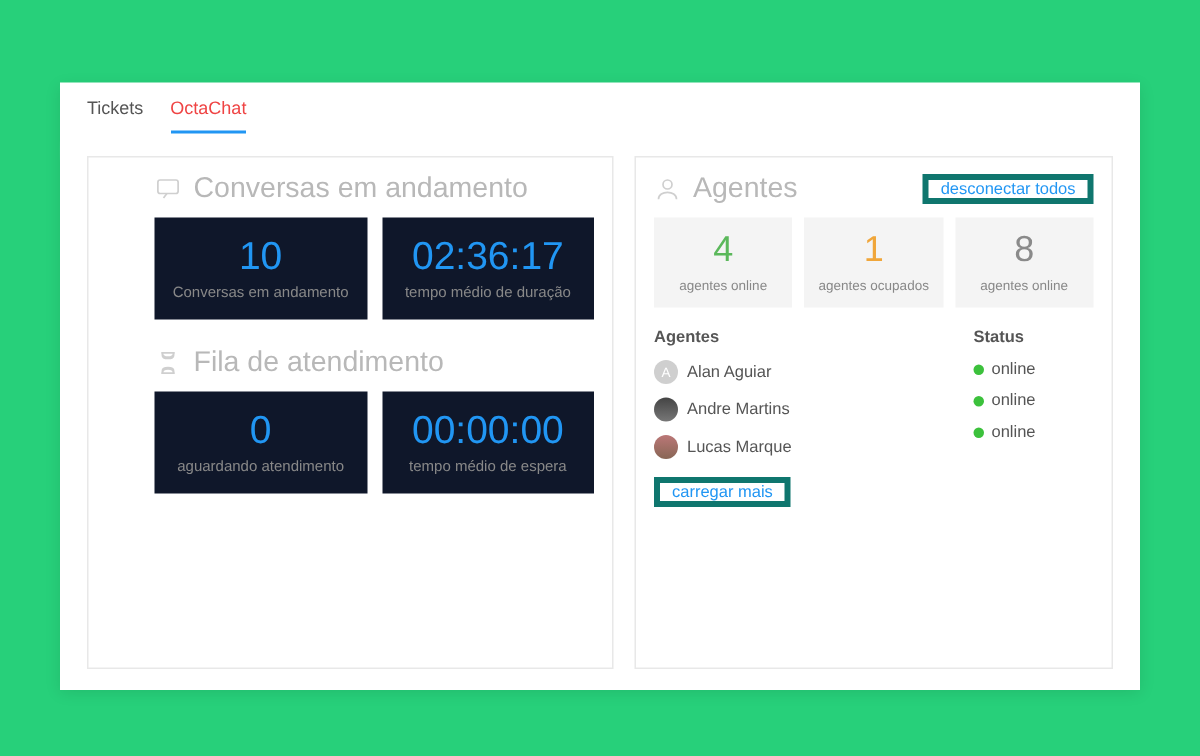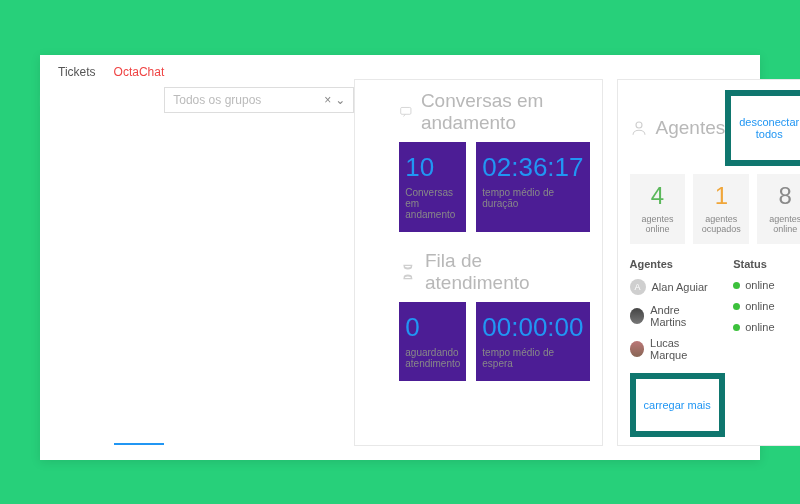--- a/index.html
+++ b/index.html
@@ -15,21 +15,21 @@
       radial-gradient(circle at 80% 70%, rgba(0,0,0,0.04) 0 60px, transparent 61px);
     pointer-events: none;
   }
   .app {
     position: absolute;
     left: 40px; top: 55px;
     width: 720px; height: 405px;
     background: #fff;
     box-shadow: 0 2px 10px rgba(0,0,0,0.1);
     display: flex;
-    flex-direction: row;
+    flex-direction: column;
     padding: 10px 18px 14px;
   }
   .tabs {
     display: flex;
     gap: 18px;
     font-size: 12px;
     color: #555;
     border-bottom: 1px solid transparent;
   }
   .tab { padding-bottom: 8px; cursor: pointer; }
@@ -66,37 +66,38 @@
     align-items: center;
     gap: 8px;
     color: #b8b8b8;
     font-size: 19px;
     font-weight: 400;
     margin-bottom: 8px;
   }
   .cards2 { display: flex; gap: 10px; }
   .stat {
     flex: 1;
-    background: #4c1d95;
+    background: #0f172a;
+    text-align: center;
     padding: 10px 6px 12px;
   }
   .stat .big { font-size: 26px; color: #2196f3; font-weight: 400; }
   .stat .lbl { font-size: 10px; color: #888; margin-top: 4px; }
   .left .block2 { margin-top: 18px; }
   .right-head {
     display: flex;
     align-items: center;
     justify-content: space-between;
     margin-bottom: 8px;
   }
   .link-btn {
     font-size: 11px;
     color: #2196f3;
-    border: 6px solid #0f766e;
-    padding: 20px 8px;
+    border: 4px solid #0f766e;
+    padding: 0 8px;
     background: #fff;
     cursor: pointer;
   }
   .cards3 { display: flex; gap: 8px; }
   .stat3 {
     flex: 1;
     background: #f4f4f4;
     text-align: center;
     padding: 8px 4px 10px;
   }
@@ -134,27 +135,20 @@
 
 <div class="bg-wave"></div>
 
 <div class="app">
 
   <div class="tabs">
     <div class="tab">Tickets</div>
     <div class="tab active">OctaChat</div>
   </div>
 
-  <div class="filter-row">
-    <div class="select">
-      <span class="ph">Todos os grupos</span>
-      <span class="x">×</span>
-      <span class="caret">⌄</span>
-    </div>
-  </div>
 
   <div class="main">
 
     <div class="left panel">
 
       <div class="section-title">
         <svg class="ico" viewBox="0 0 24 24">
             <rect x="3" y="4" width="18" height="12" rx="2"></rect>
             <path d="M8 20l3-4"></path>
           </svg>

